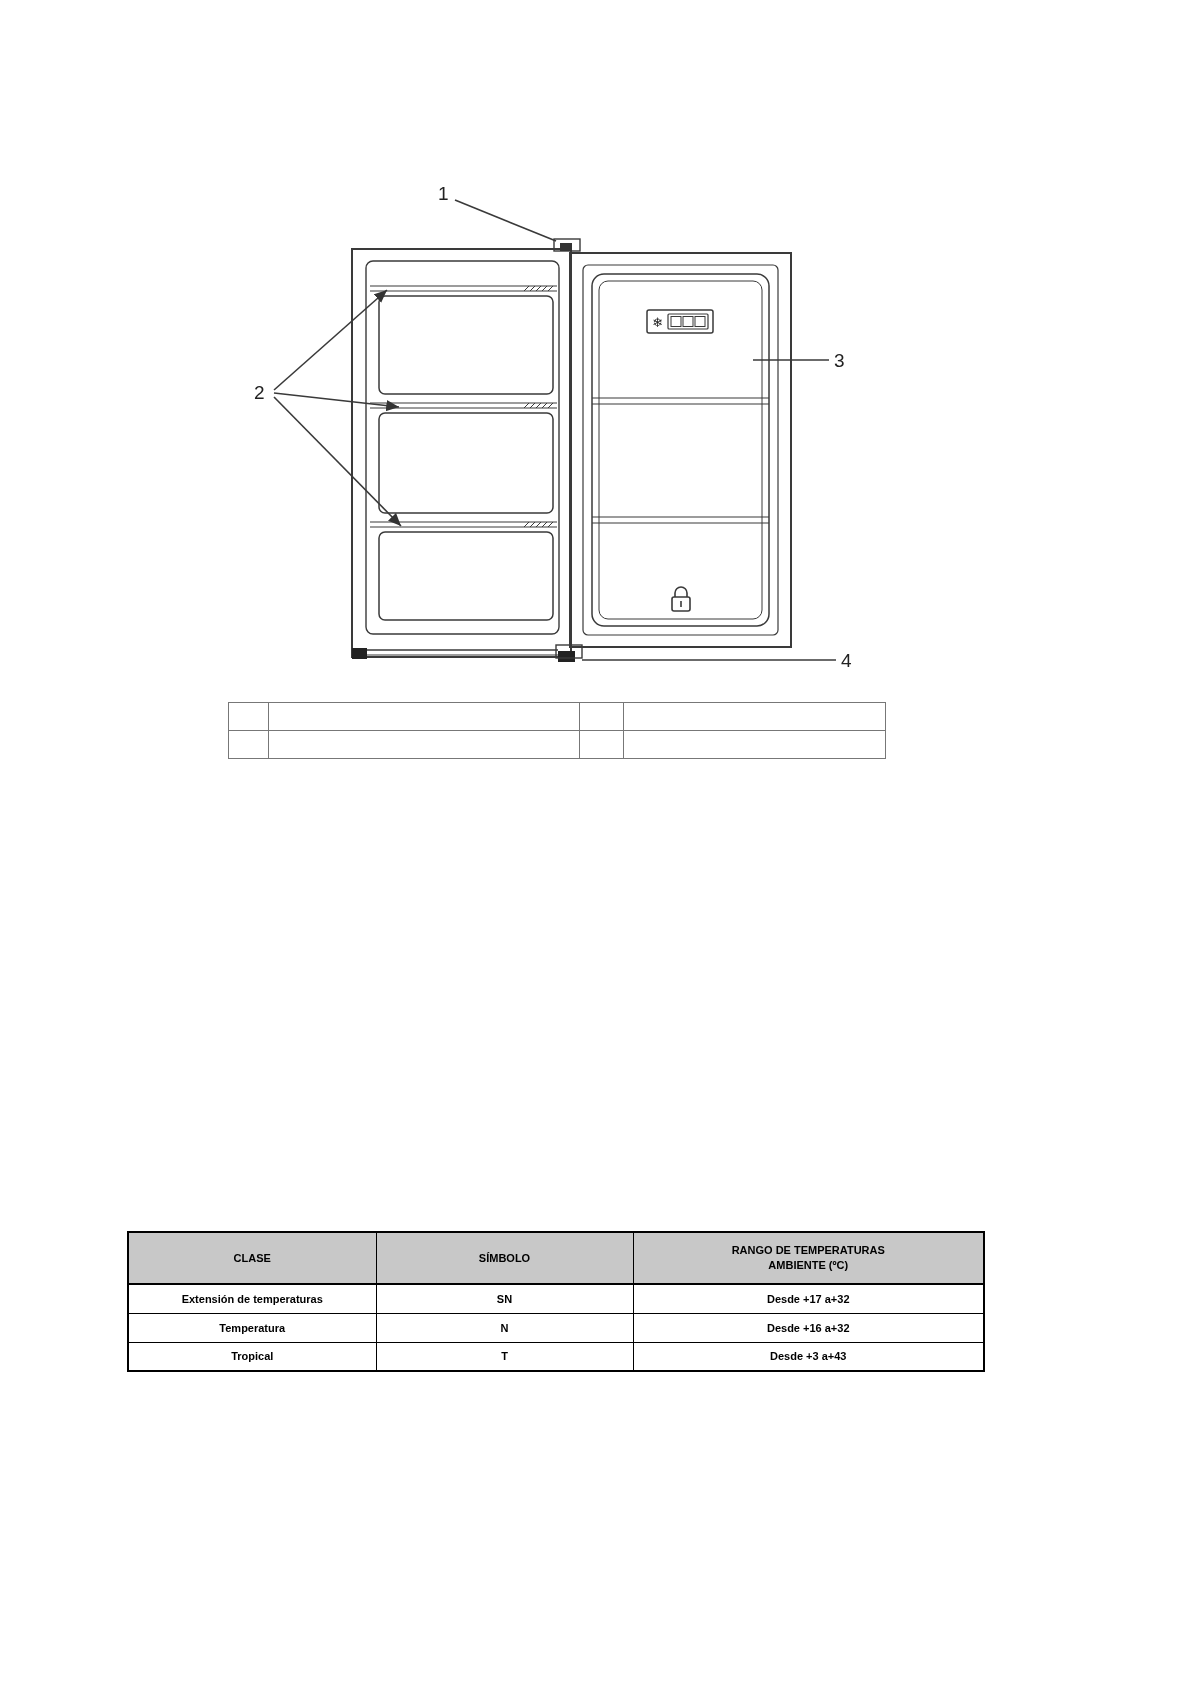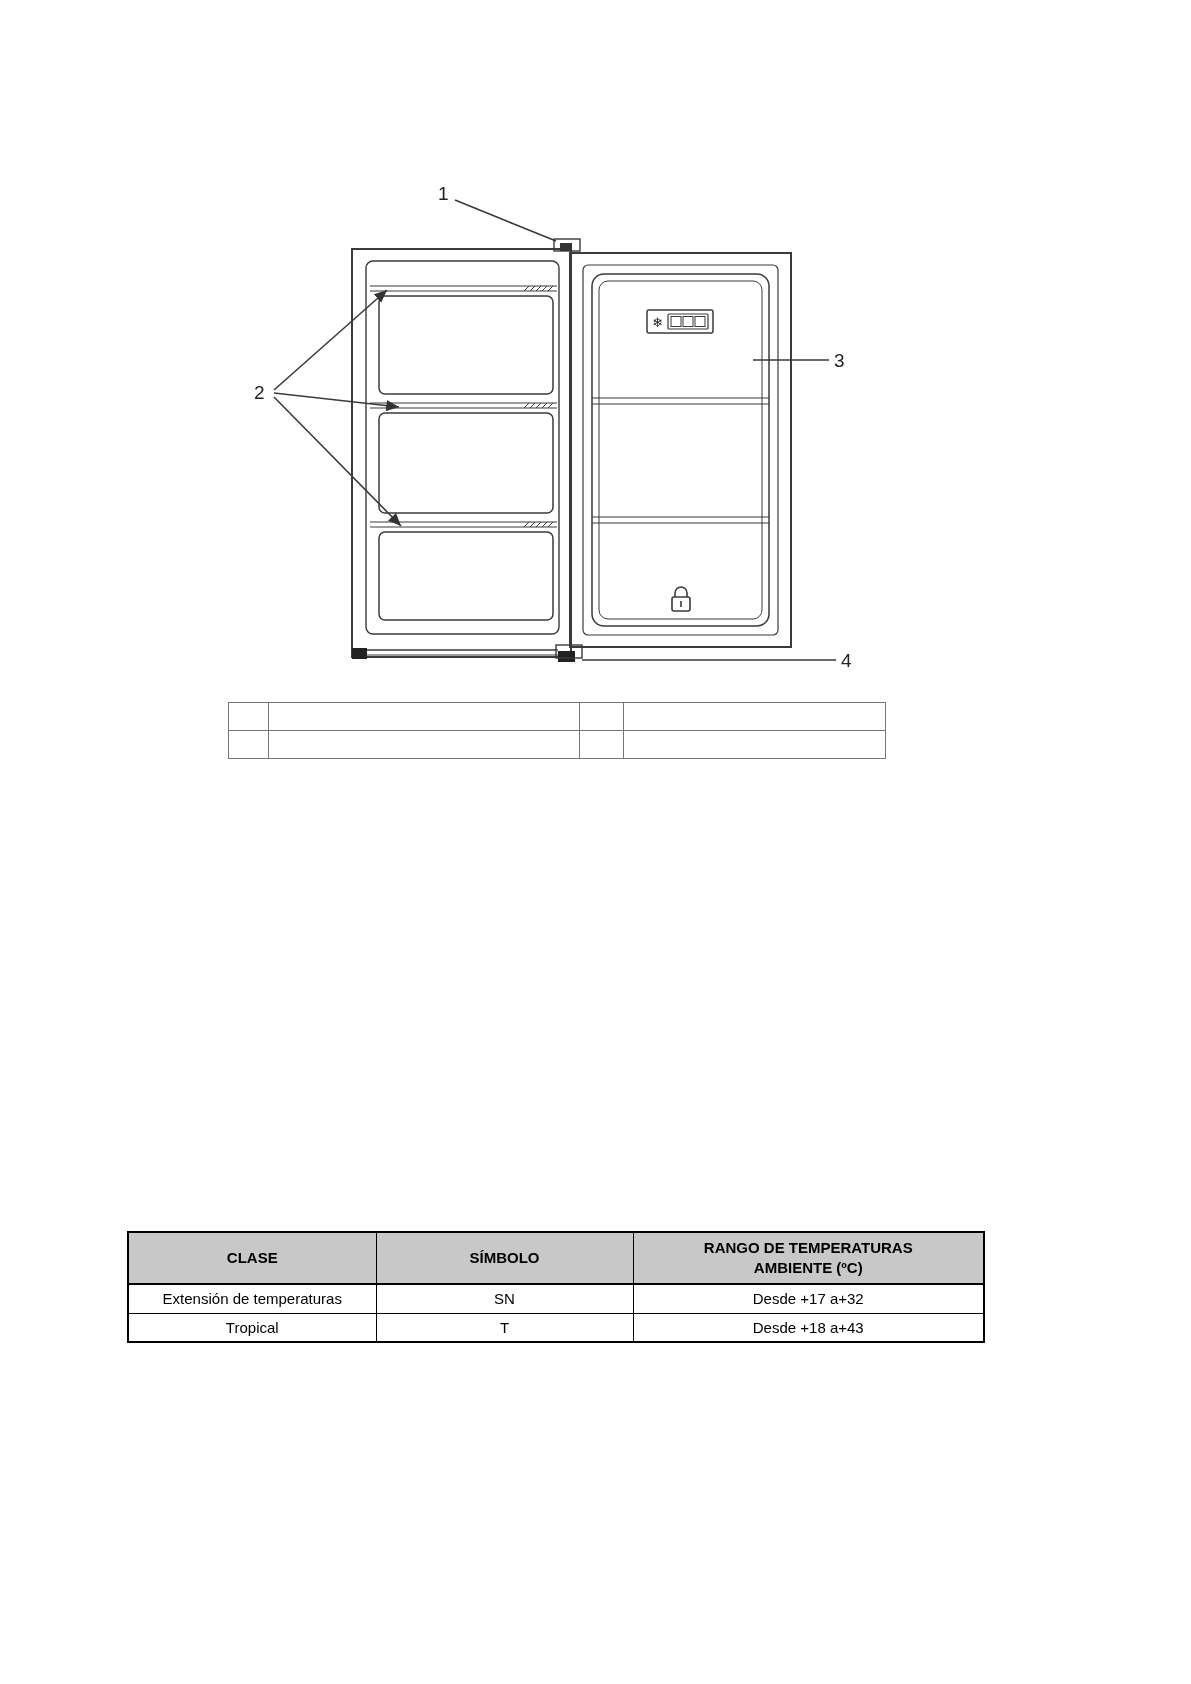--- a/index.html
+++ b/index.html
@@ -21,32 +21,32 @@
   table.parts {
     position:absolute; left:228px; top:702px; width:657px;
     border-collapse:collapse; table-layout:fixed;
   }
   table.parts td { border:1px solid #777; height:28px; font-size:13px; }
 
   
   table.klass {
     position:absolute; left:127px; top:1231px; width:856px;
     border-collapse:collapse; table-layout:fixed;
-    font-size:15px;
+    font-size:11px;
   }
   table.klass th, table.klass td {
     border:1px solid #000; text-align:center; vertical-align:middle;
     padding:2px 4px;
   }
   table.klass { border:2px solid #000; }
   table.klass th {
     background:#c8c8c8; font-weight:bold; height:52px;
     border-bottom:2px solid #000; line-height:1.35;
   }
-  table.klass td { height:29px; font-weight:normal; }
+  table.klass td { height:29px; font-weight:bold; }
 </style>
 </head>
 <body>
 
 <div class="page">
 
   <svg class="diagram" viewBox="0 0 1191 800">
     <defs>
       <marker id="arrow" markerWidth="9" markerHeight="8" refX="8" refY="3.5" orient="auto">
         <path d="M0,0 L8,3.5 L0,7 z" fill="#333"></path>
@@ -190,20 +190,25 @@
         </th>
       </tr>
     </thead>
     <tbody>
       <tr>
         <td>Extensión de temperaturas</td>
         <td>SN</td>
         <td>Desde +17 a+32</td>
       </tr>
       <tr>
+        <td>Temperatura</td>
+        <td>N</td>
+        <td>Desde +16 a+32</td>
+      </tr>
+      <tr>
         <td>Tropical</td>
         <td>T</td>
-        <td>Desde +18 a+43</td>
+        <td>Desde +3 a+43</td>
       </tr>
     </tbody>
   </table>
 
 </div>
 
 </body></html>

